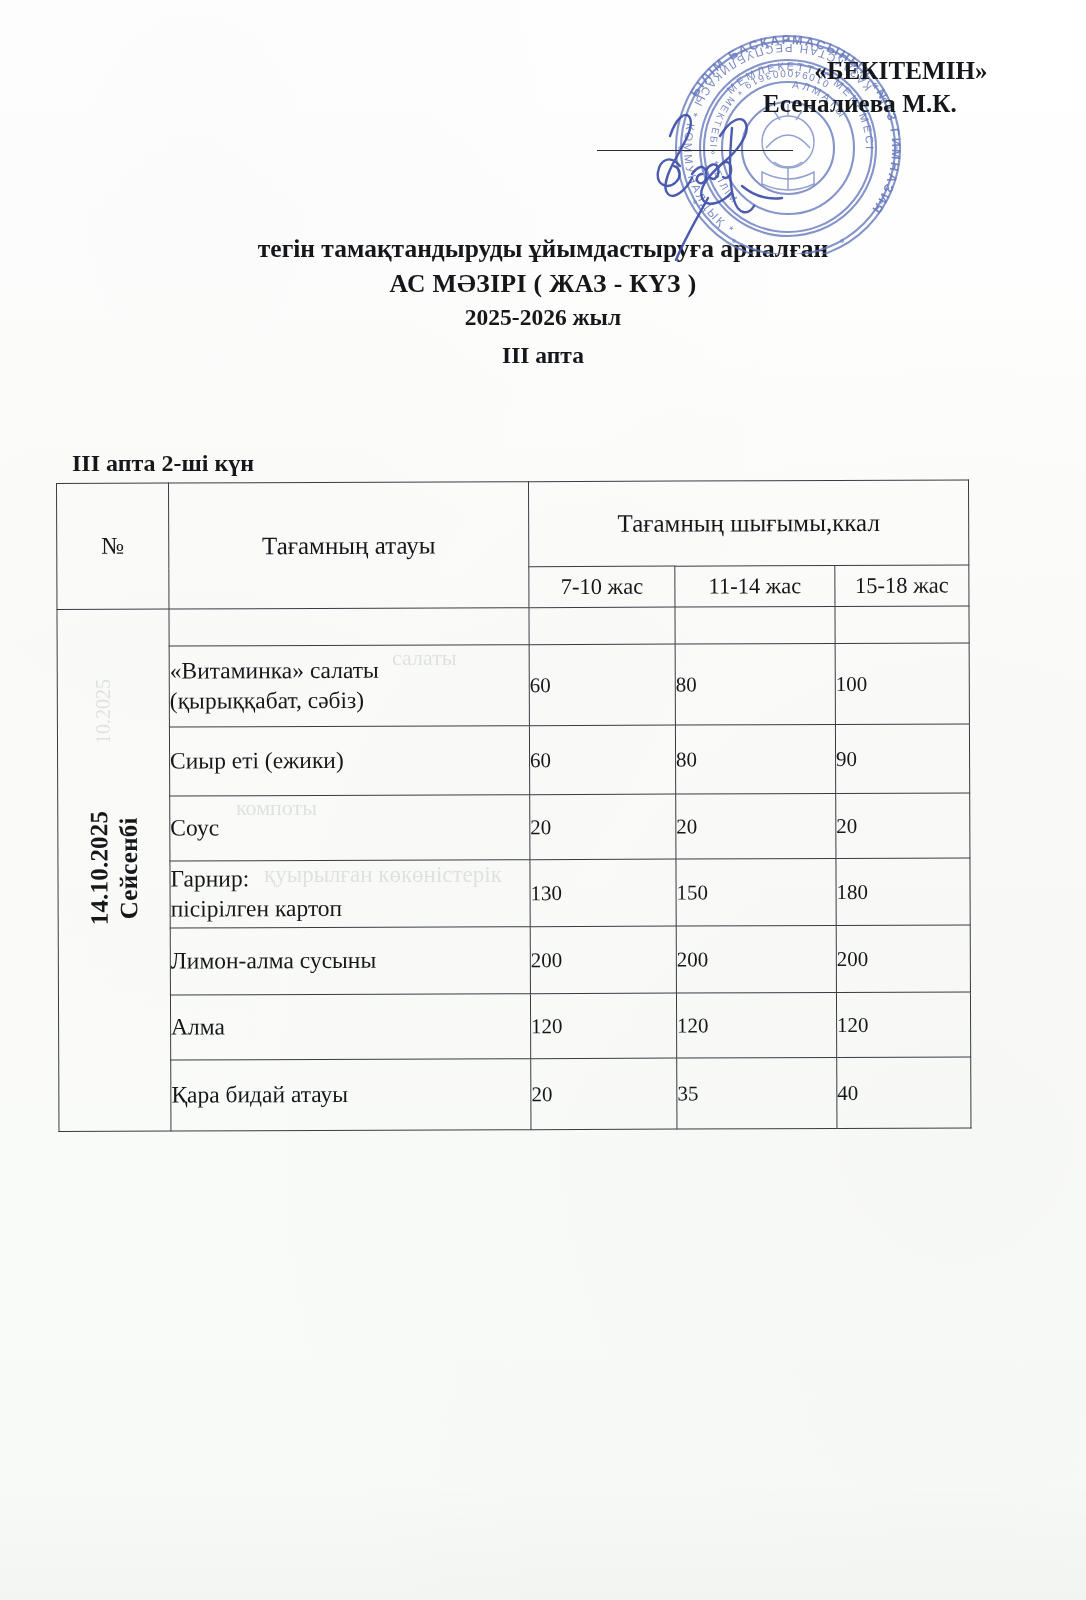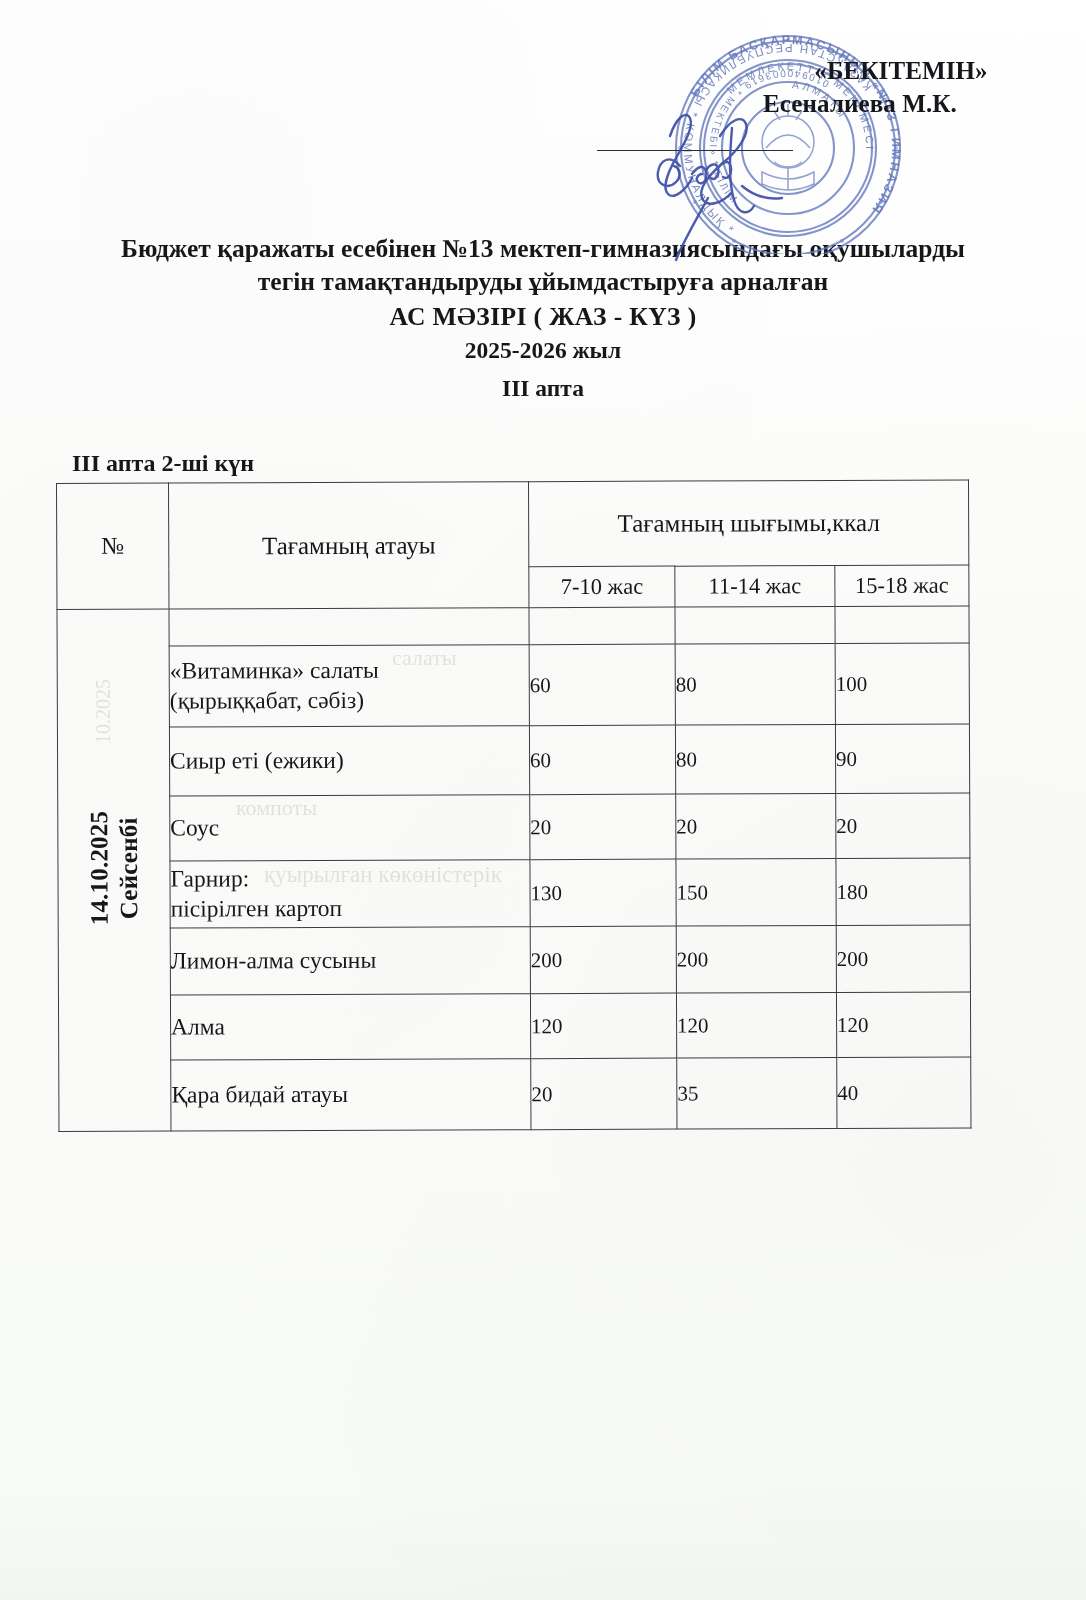--- a/index.html
+++ b/index.html
@@ -277,21 +277,20 @@
     </svg>
   </div>
 
   <div class="approval">
     <div class="appr-l1">«БЕКІТЕМІН»</div>
     <div class="appr-l3">Есеналиева М.К.</div>
   </div>
   <div class="sig-line"></div>
 
   <div class="doc-title">
-    <div class="t-line t1">Бюджет қаражаты есебінен №13 мектеп-гимназиясындағы оқушыларды</div>
     <div class="t-line t2">тегін тамақтандыруды ұйымдастыруға арналған</div>
     <div class="t-line t3">АС МӘЗІРІ ( ЖАЗ - КҮЗ )</div>
     <div class="t-line t4">2025-2026 жыл</div>
     <div class="t-line t5">III апта</div>
   </div>
 
   <div class="day-title">III апта 2-ші күн</div>
 
   <div class="tbl-wrap">
     <table class="menu">

